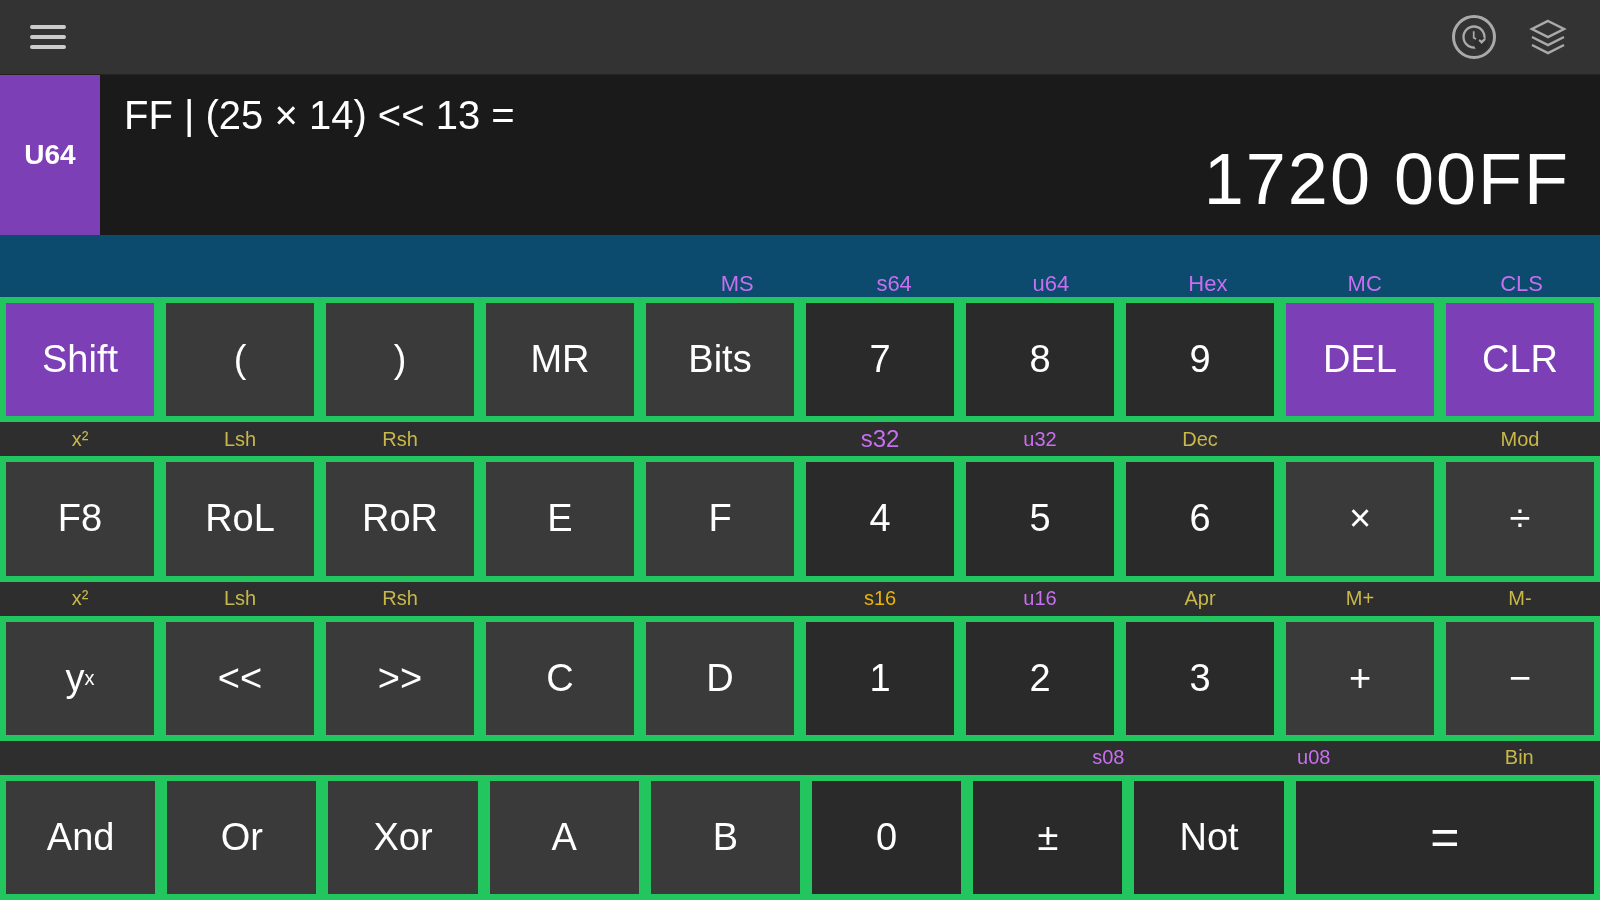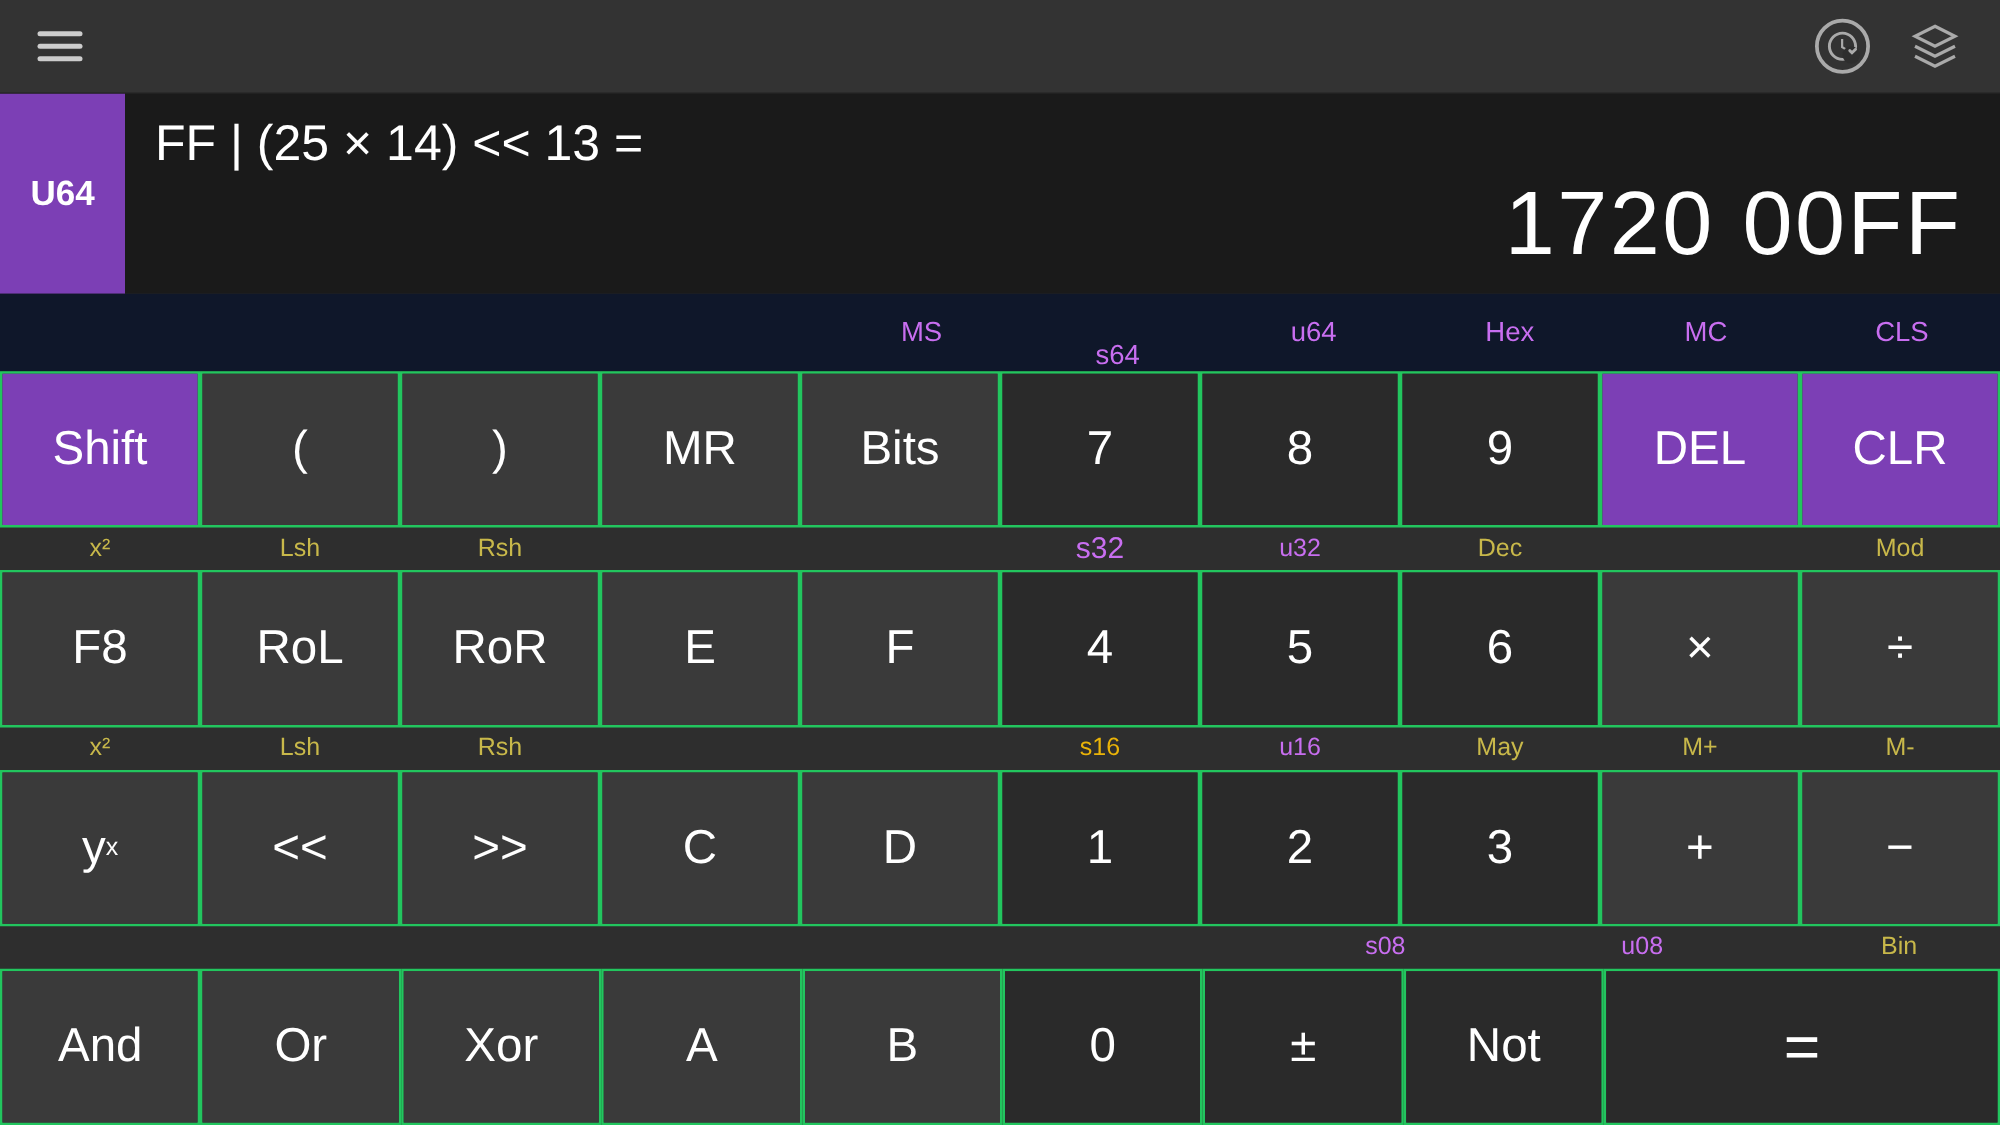--- a/index.html
+++ b/index.html
@@ -104,21 +104,21 @@
       width: 100%;
     }
 
     .key-cell {
       flex: 1;
       display: flex;
       flex-direction: column;
       align-items: center;
       justify-content: center;
       position: relative;
-      border: 2px solid #22c55e;
+      border: 6px solid #22c55e;
     }
 
     .key-btn {
       width: 100%;
       height: 100%;
       background: #3a3a3a;
       border: none;
       cursor: pointer;
       display: flex;
       align-items: center;
@@ -176,21 +176,21 @@
 <div id="display">
   <div id="mode-badge">U64</div>
   <div id="display-content">
     <div id="expression">FF | (25 × 14) &lt;&lt; 13 =</div>
     <div id="result">1720 00FF</div>
   </div>
 </div>
 
 <div id="keyboard">
 
-  <div class="key-row" style="flex:0 0 40px; background:#0f172a;">
+  <div class="key-row" style="flex:0 0 40px; background:#0c4a6e;align-items:flex-end;">
     <div style="flex:4.2"></div>
     <div style="flex:1; display:flex; align-items:center; justify-content:center; color:#c86ef0; font-size:22px;">MS</div>
     <div style="flex:1; display:flex; align-items:center; justify-content:center; color:#c86ef0; font-size:22px;margin-top:36px;">s64</div>
     <div style="flex:1; display:flex; align-items:center; justify-content:center; color:#c86ef0; font-size:22px;">u64</div>
     <div style="flex:1; display:flex; align-items:center; justify-content:center; color:#c86ef0; font-size:22px;">Hex</div>
     <div style="flex:1; display:flex; align-items:center; justify-content:center; color:#c86ef0; font-size:22px;">MC</div>
     <div style="flex:1; display:flex; align-items:center; justify-content:center; color:#c86ef0; font-size:22px;">CLS</div>
   </div>
 
   <div class="key-row">
@@ -275,21 +275,21 @@
   </div>
 
   <div style="display:flex;flex:0 0 34px;background:#2e2e2e;">
     <div style="flex:1;display:flex;align-items:center;justify-content:center;color:#c8b84a;font-size:20px;">x²</div>
     <div style="flex:1;display:flex;align-items:center;justify-content:center;color:#c8b84a;font-size:20px;">Lsh</div>
     <div style="flex:1;display:flex;align-items:center;justify-content:center;color:#c8b84a;font-size:20px;">Rsh</div>
     <div style="flex:1;"></div>
     <div style="flex:1;"></div>
     <div style="flex:1;display:flex;align-items:center;justify-content:center;color:#eab308;font-size:20px;">s16</div>
     <div style="flex:1;display:flex;align-items:center;justify-content:center;color:#c86ef0;font-size:20px;">u16</div>
-    <div style="flex:1;display:flex;align-items:center;justify-content:center;color:#c8b84a;font-size:20px;">May</div>
+    <div style="flex:1;display:flex;align-items:center;justify-content:center;color:#c8b84a;font-size:20px;">Apr</div>
     <div style="flex:1;display:flex;align-items:center;justify-content:center;color:#c8b84a;font-size:20px;">M+</div>
     <div style="flex:1;display:flex;align-items:center;justify-content:center;color:#c8b84a;font-size:20px;">M-</div>
   </div>
 
   <div class="key-row">
     <div class="key-cell">
       <button class="key-btn">y<sup style="font-size:20px">x</sup></button>
     </div>
     <div class="key-cell">
       <button class="key-btn">&lt;&lt;</button>

